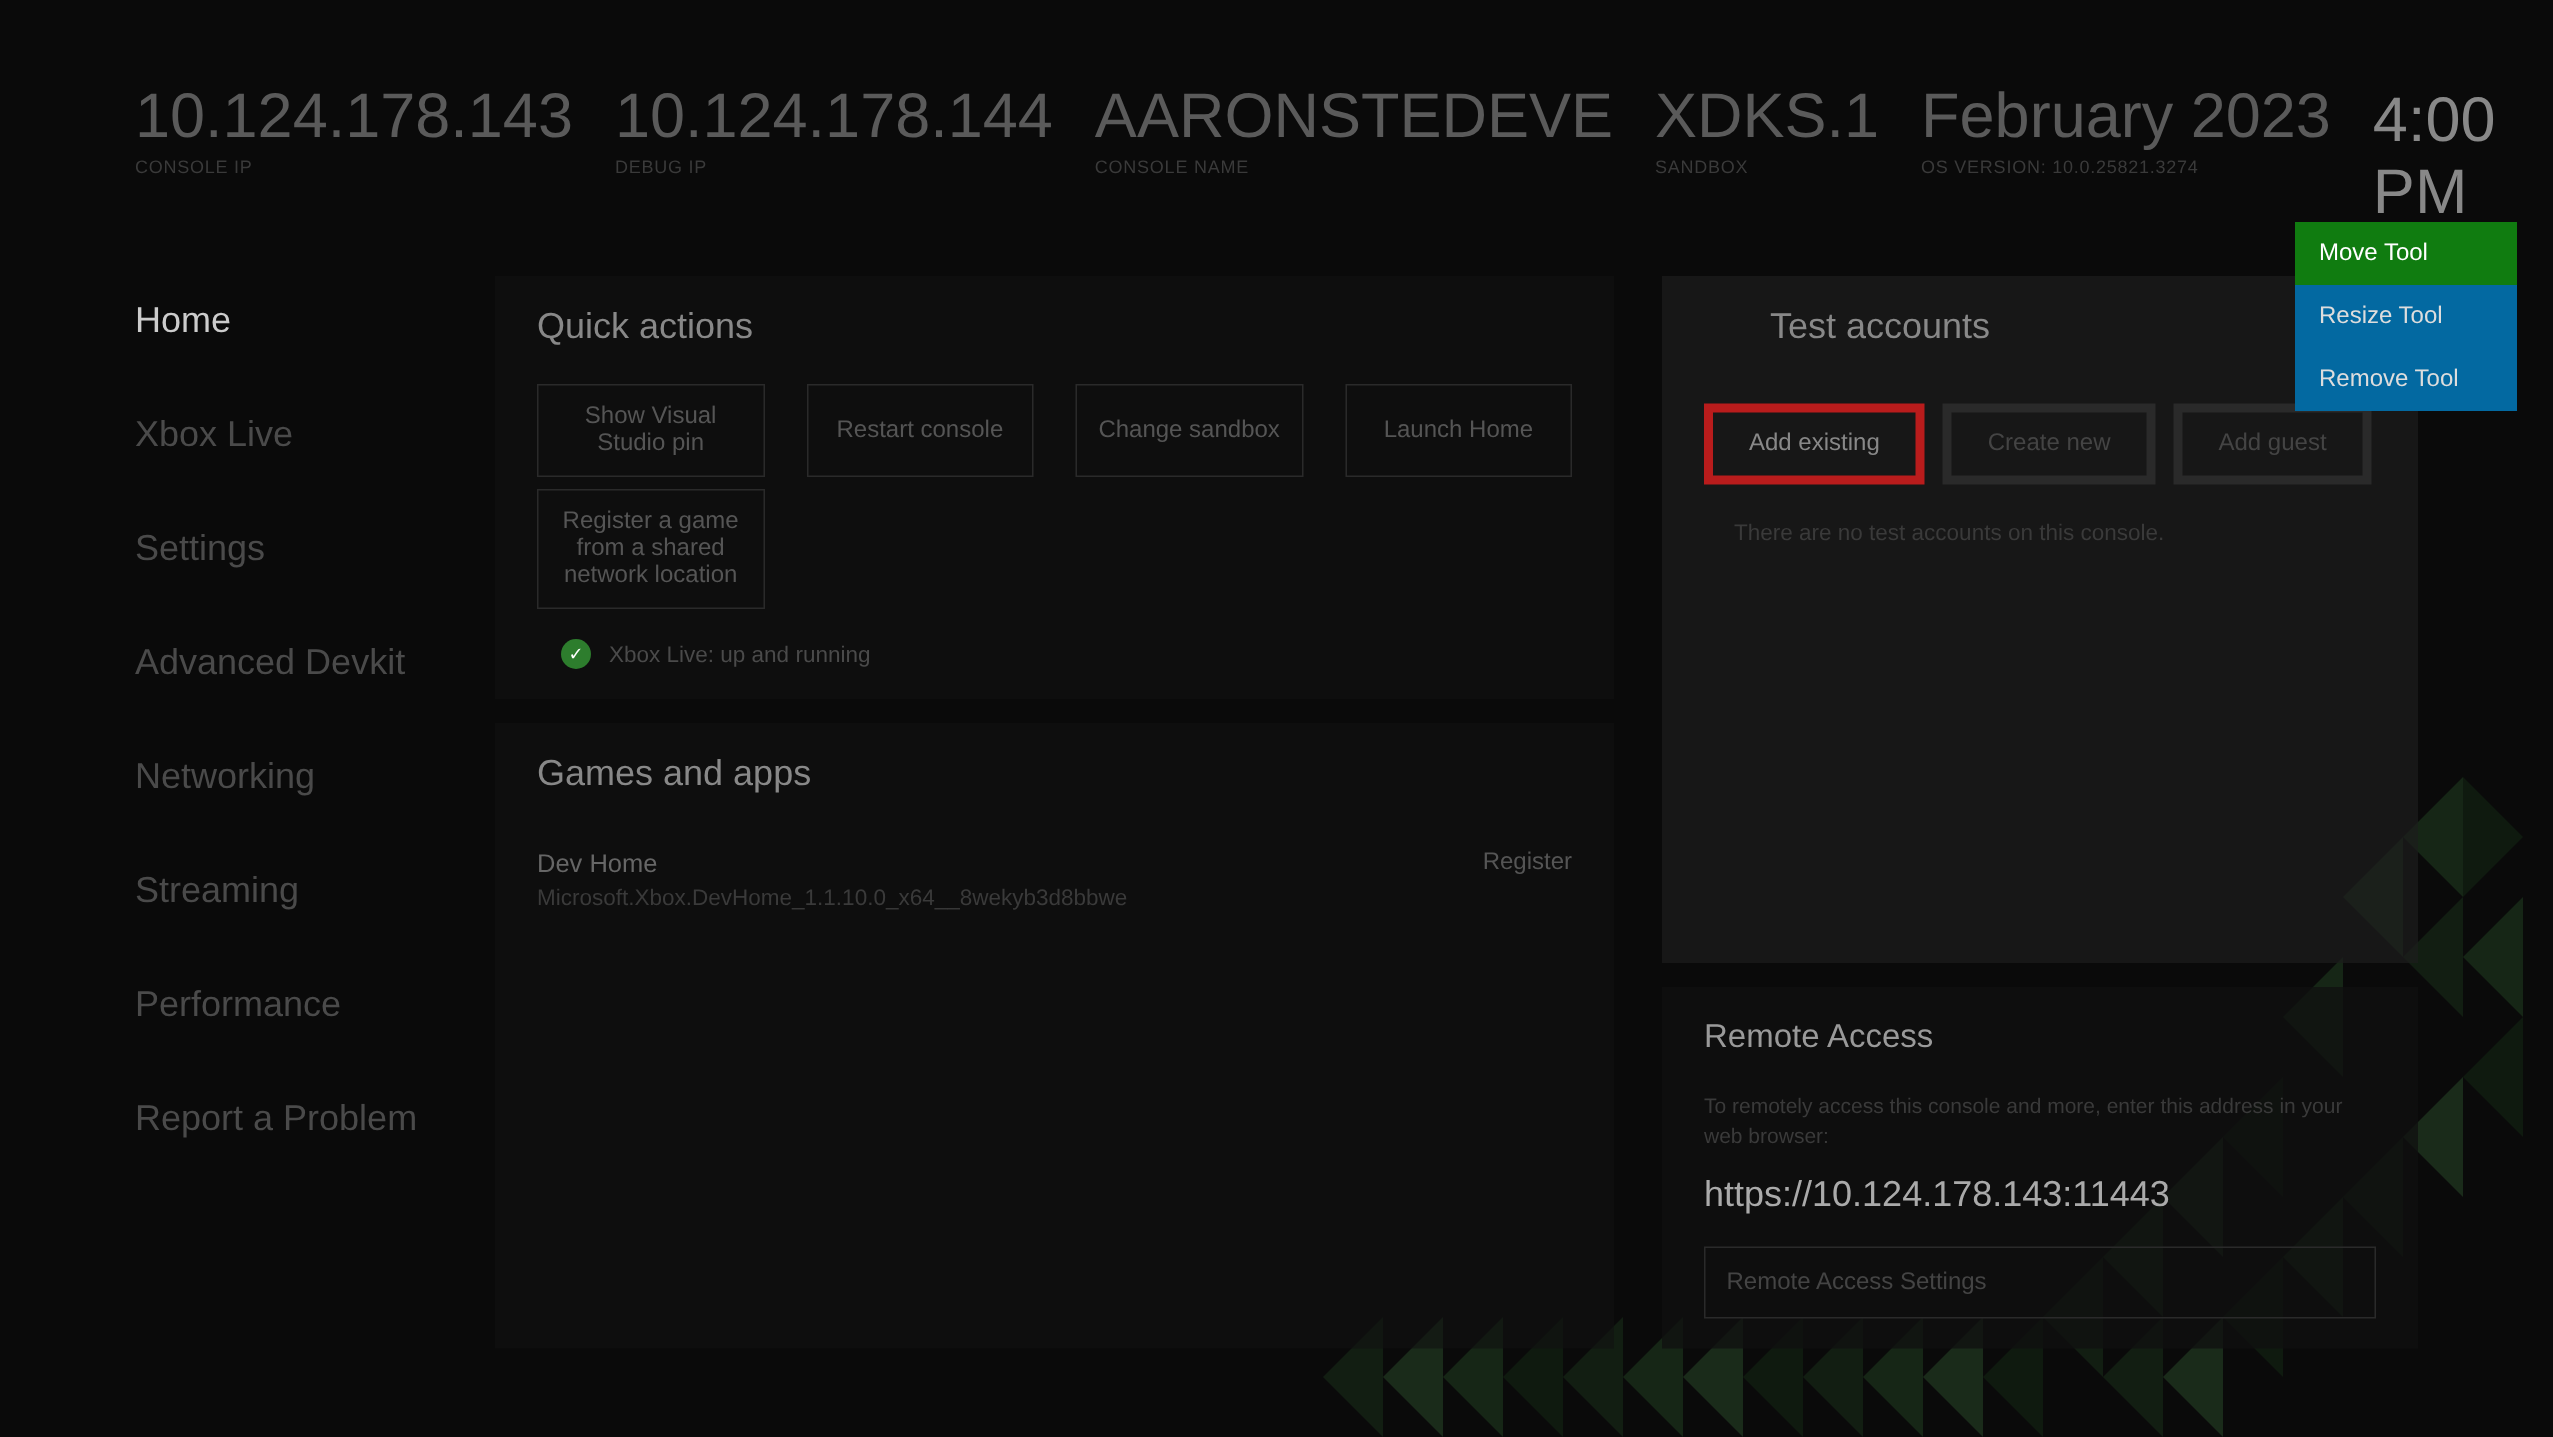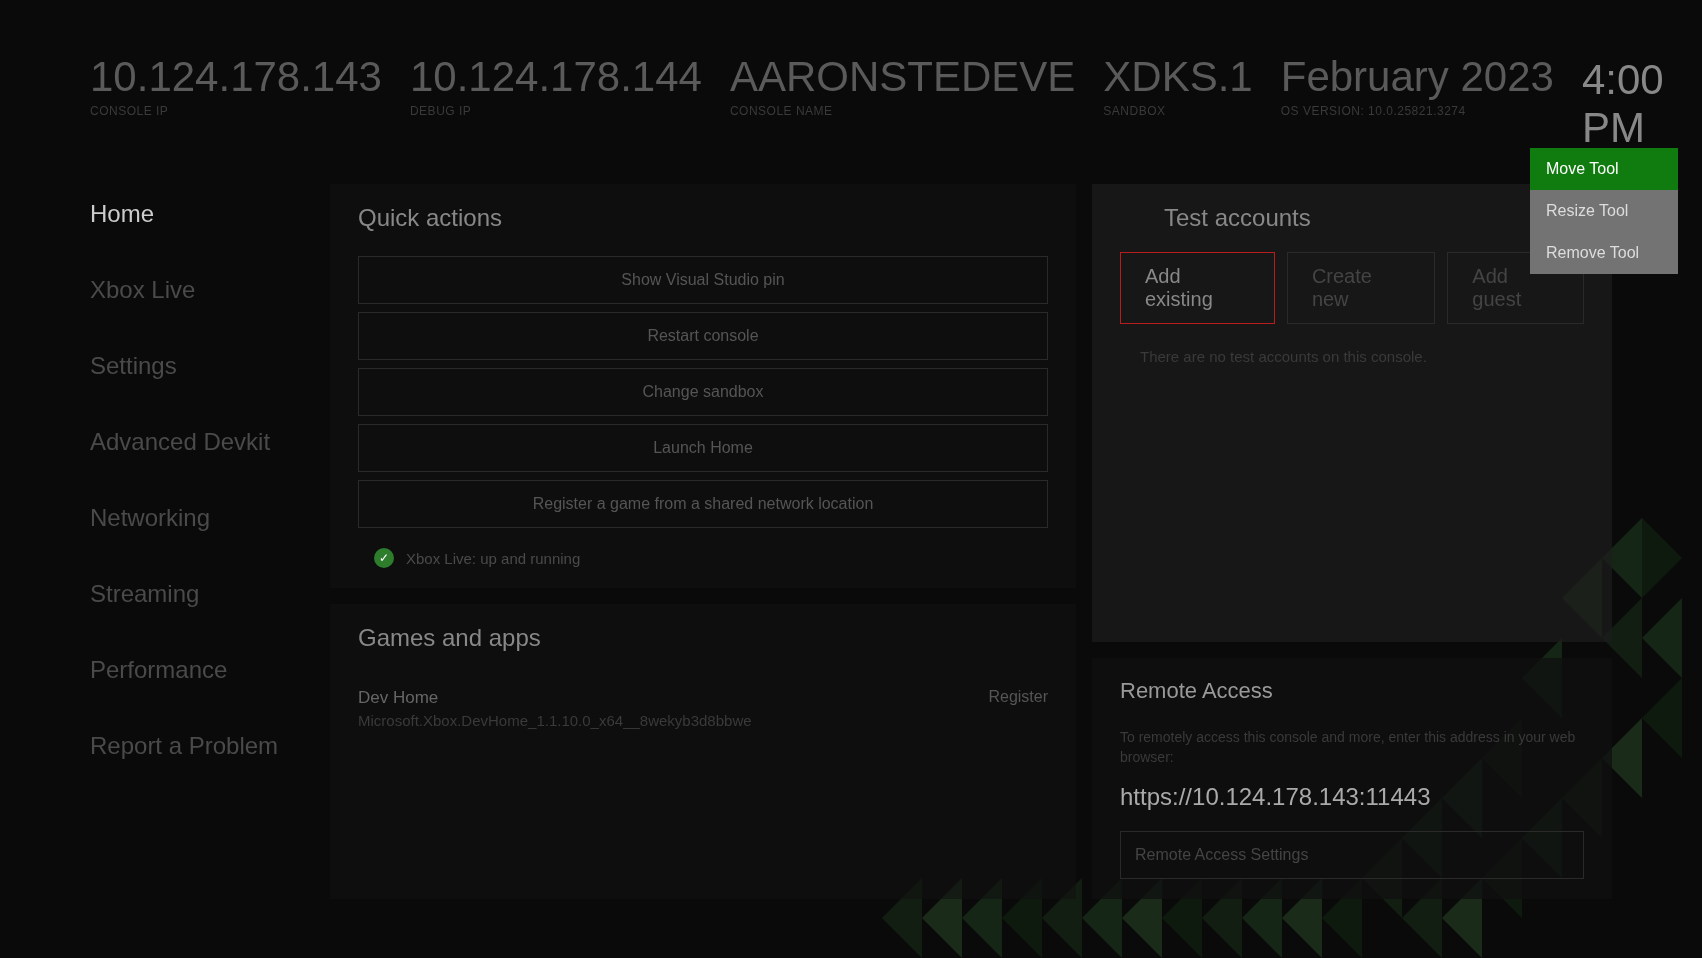--- a/index.html
+++ b/index.html
@@ -74,21 +74,21 @@
   font-size: 24px;
   color: #4a4a4a;
   cursor: pointer;
 }
 .sidebar-item.active {
   color: #cccccc;
 }
 .main-panels {
   flex: 1;
   display: flex;
-  gap: 16px;
+  gap: 32px;
 }
 .left-col {
   width: 746px;
   display: flex;
   flex-direction: column;
   gap: 16px;
 }
 .right-col {
   flex: 1;
   display: flex;
@@ -102,21 +102,21 @@
   position: relative;
 }
 .panel-title {
   font-size: 24px;
   color: #888;
   font-weight: 300;
   margin-bottom: 24px;
 }
 .qa-grid {
   display: grid;
-  grid-template-columns: 1fr;
+  grid-template-columns: 1fr 1fr 1fr 1fr;
   gap: 8px 28px;
   margin-bottom: 20px;
 }
 .qa-btn {
   border: 1px solid #2a2a2a;
   background: transparent;
   color: #555;
   font-size: 16px;
   text-align: center;
   padding: 12px 8px;
@@ -181,26 +181,27 @@
   color: #888;
   font-weight: 300;
   margin-left: 44px;
 }
 .ta-btns {
   display: flex;
   gap: 12px;
   margin-top: 20px;
 }
 .ta-btn {
-  border: 1px solid #b91c1c;
+  border: 6px solid #b91c1c;
   background: transparent;
   color: #888;
-  font-size: 20px;
+  font-size: 16px;
   padding: 12px 24px;
   cursor: pointer;
+  margin-top: 17px;
 }
 .ta-btn.dim {
   color: #444;
   border-color: #2a2a2a;
 }
 .ta-empty {
   color: #3a3a3a;
   font-size: 15px;
   margin-top: 24px;
   margin-left: 20px;
@@ -236,21 +237,21 @@
   width: 100%;
   padding: 14px;
   margin-top: 20px;
   cursor: pointer;
 }
 .context-menu {
   position: absolute;
   top: 148px;
   right: 24px;
   width: 148px;
-  background: #737373;
+  background: #0369a1;
   z-index: 10;
   display: flex;
   flex-direction: column;
 }
 .ctx-item {
   padding: 12px 16px;
   font-size: 16px;
   color: #ddd;
   cursor: pointer;
 }

